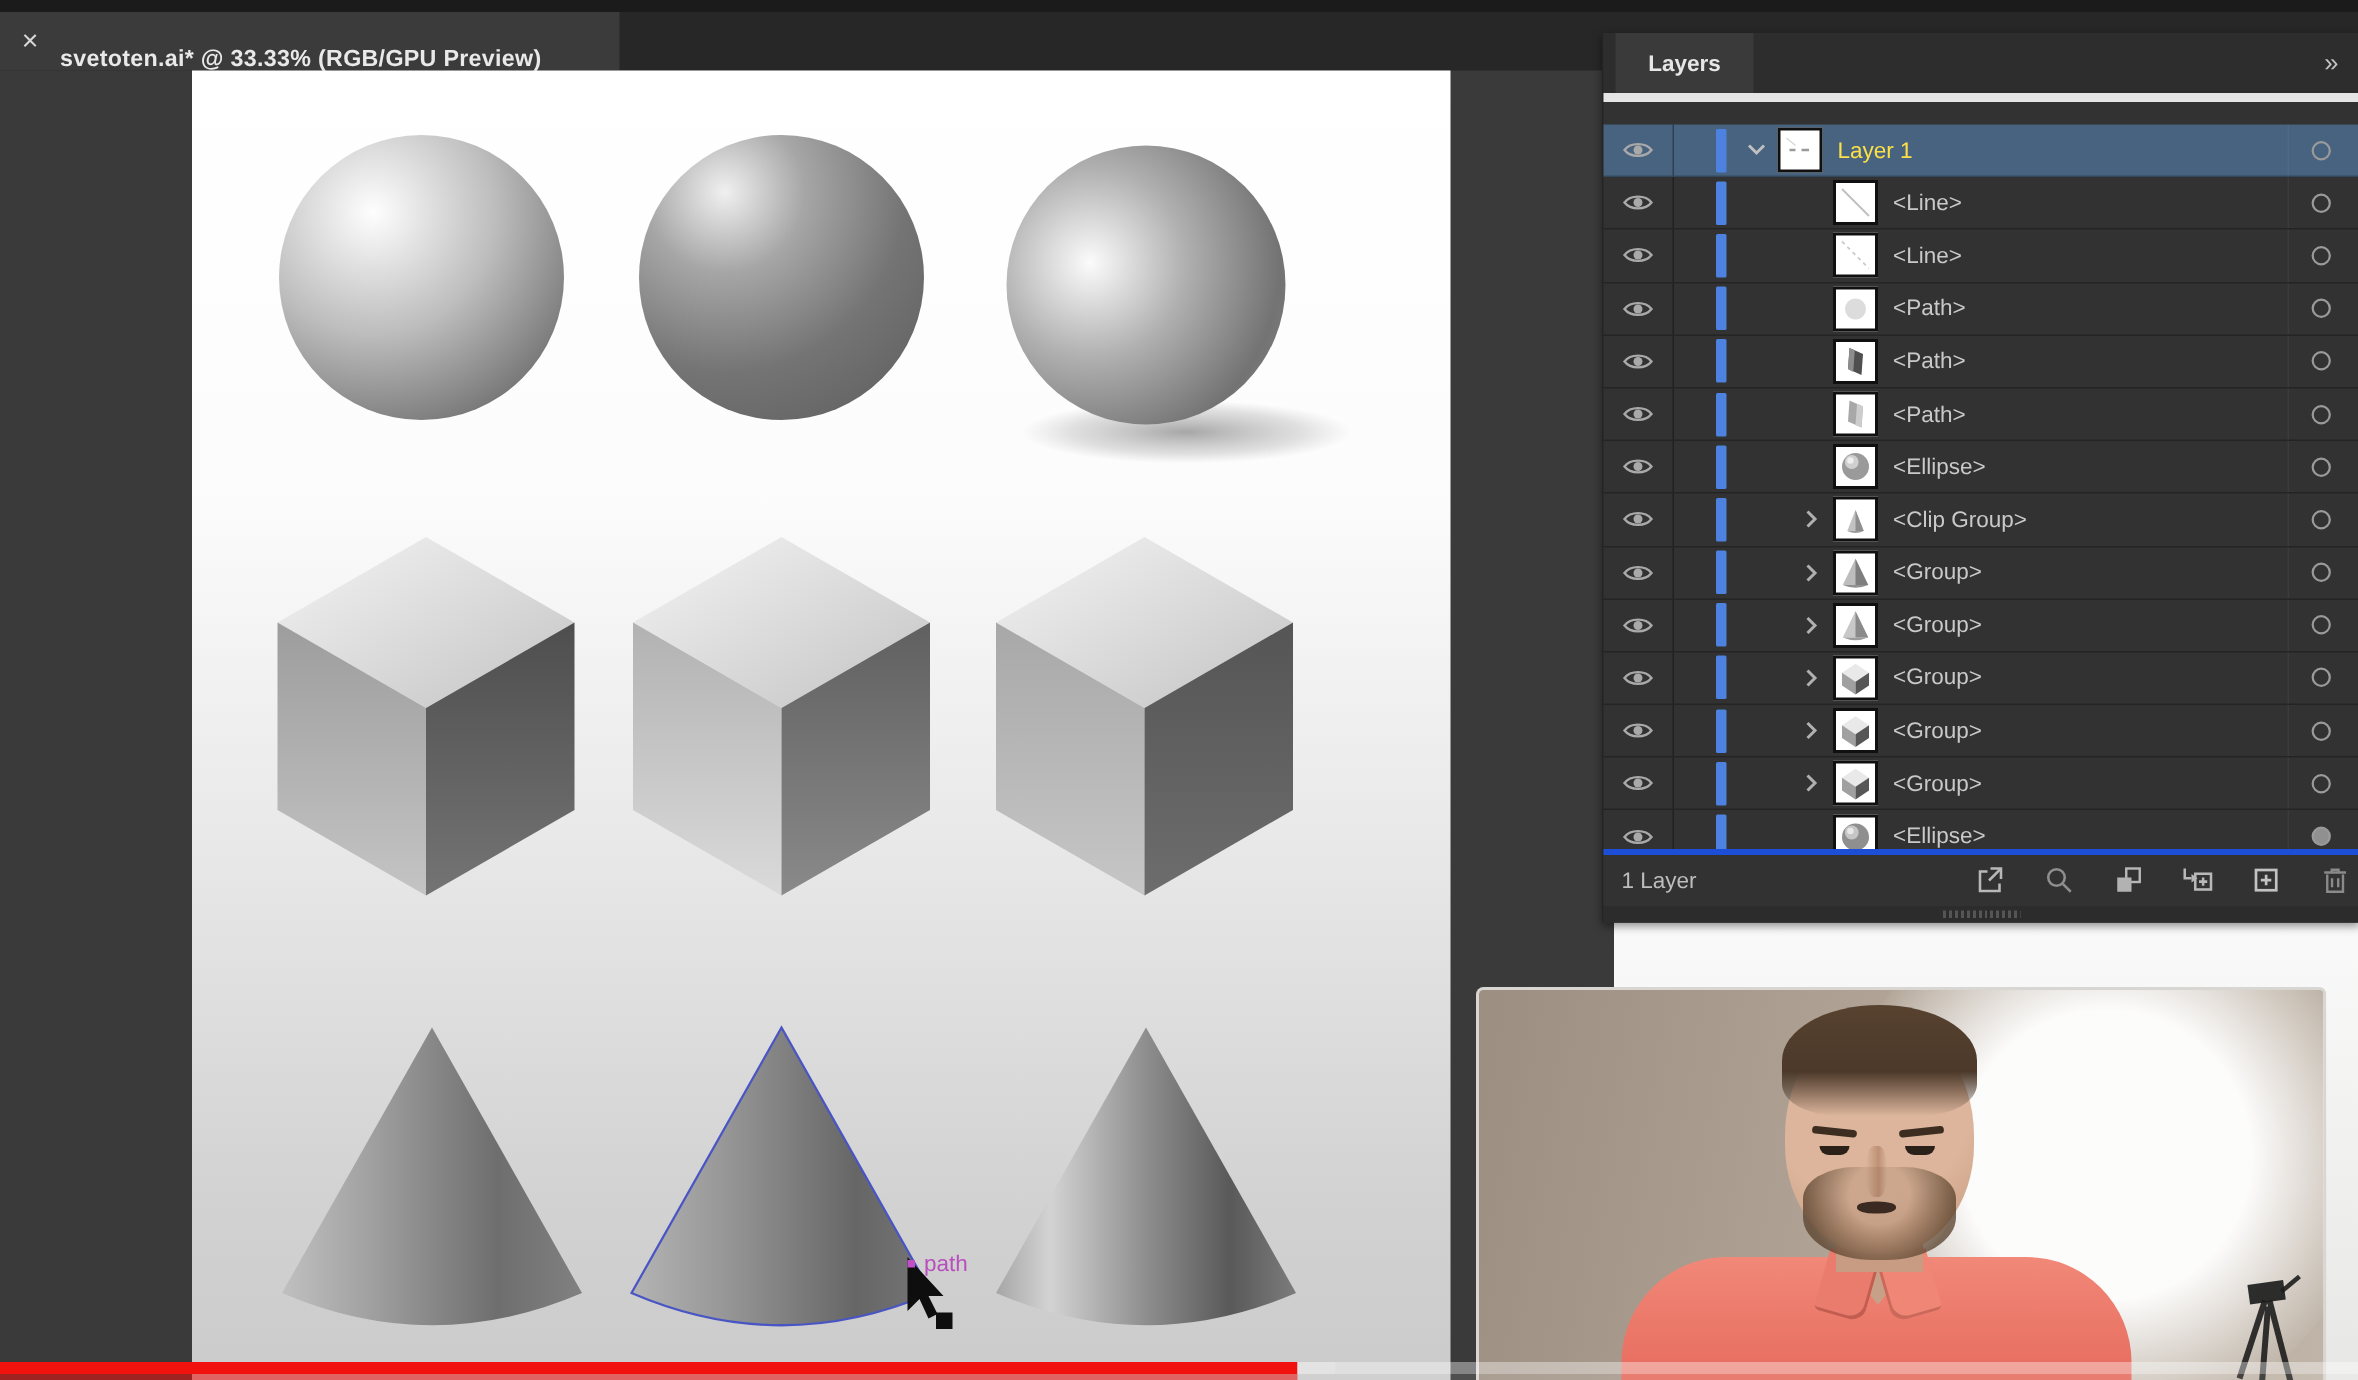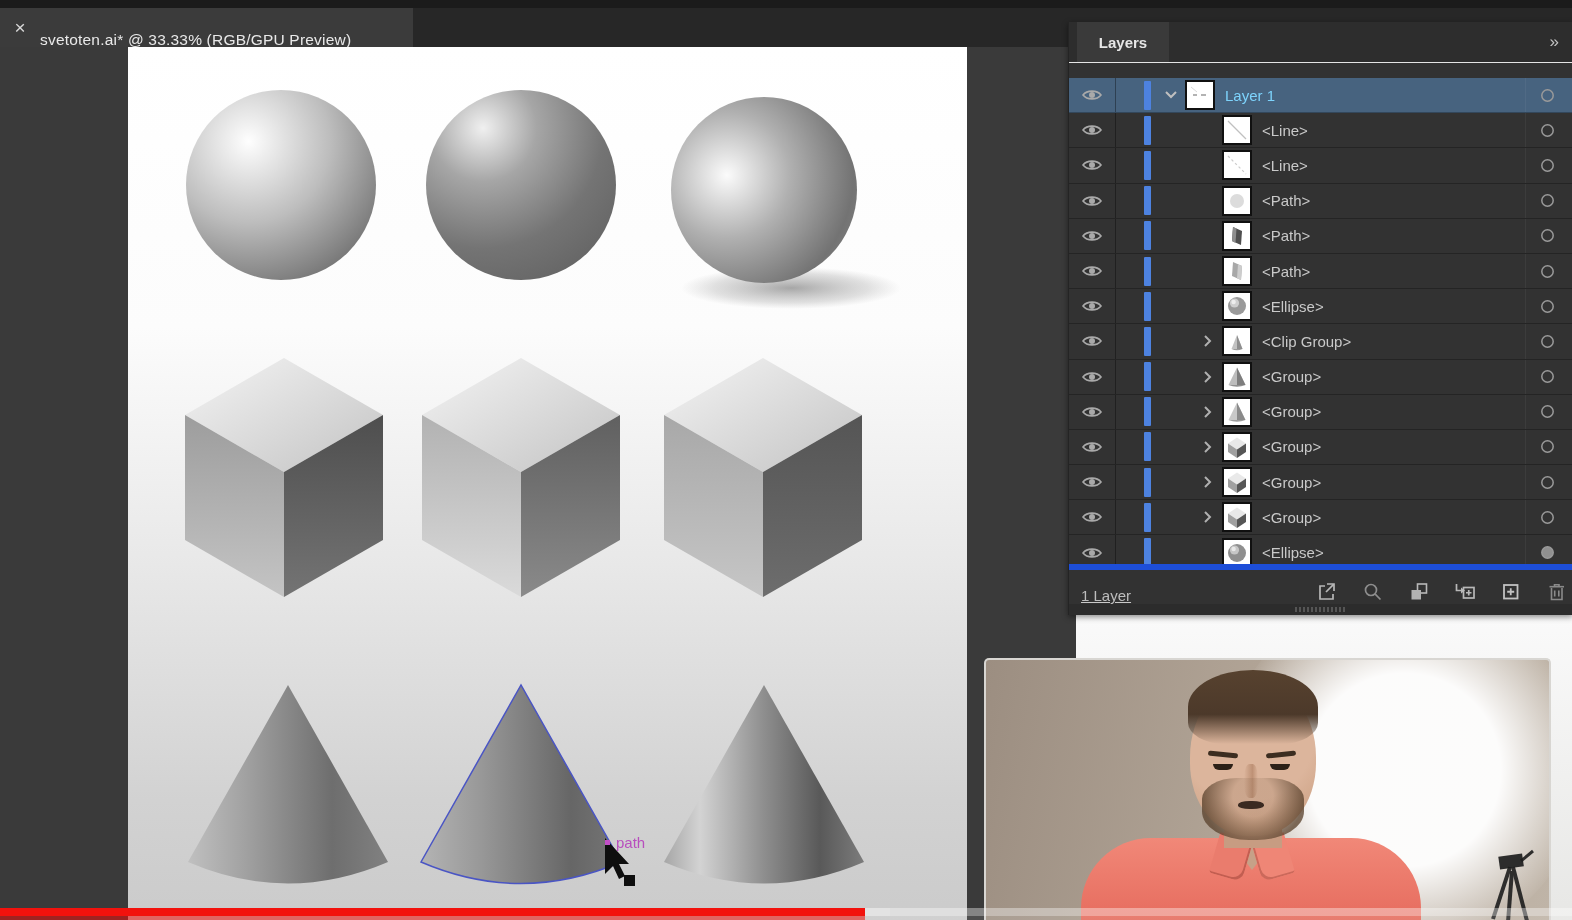--- a/index.html
+++ b/index.html
@@ -4,51 +4,51 @@
 <style>
   html,body{margin:0;padding:0;background:#1b1b1b;}
   .app{position:relative;width:1572px;height:920px;overflow:hidden;
        font-family:"Liberation Sans",sans-serif;background:#3a3a3a;-webkit-font-smoothing:antialiased;}
   
   .topbar{position:absolute;left:0;top:0;width:1572px;height:47px;background:#272727;}
   .topbar-strip{position:absolute;left:0;top:0;width:1572px;height:8px;background:#1b1b1b;}
   .doc-tab{position:absolute;left:0;top:8px;width:413px;height:39px;background:#3b3b3b;
            display:flex;align-items:center;color:#e9e9e9;}
   .doc-tab .close-x{width:40px;text-align:center;font-size:19px;color:#d8d8d8;cursor:default;}
-  .doc-tab .doc-title{font-size:15.5px;font-weight:normal;letter-spacing:.2px;white-space:nowrap;margin-top:24px;}
+  .doc-tab .doc-title{font-size:15.5px;font-weight:bold;letter-spacing:.2px;white-space:nowrap;margin-top:24px;}
   
   .canvas{position:absolute;left:128px;top:47px;width:839px;height:875px;
           background:linear-gradient(180deg,#ffffff 0%,#fcfcfc 32%,#e9e9e9 58%,#d2d2d2 86%,#cbcbcb 100%);}
   .canvas svg.artwork{position:absolute;left:0;top:0;}
   .hover-label{position:absolute;left:488px;top:787px;color:#b84fbe;font-size:15px;}
   .anchor-dot{position:absolute;left:477px;top:793px;width:5px;height:5px;background:#c24fc6;}
   
   .layers-panel{position:absolute;left:1068px;top:22px;width:504px;height:593px;background:#323232;
                 border-left:1px solid #242424;box-shadow:0 2px 6px rgba(0,0,0,.45);color:#c9c9c9;}
-  .panel-tabs{position:relative;height:40px;background:#2d2d2d;border-bottom:1px solid #e5e5e5;display:flex;align-items:stretch;}
+  .panel-tabs{position:relative;height:40px;background:#2d2d2d;border-bottom:6px solid #e5e5e5;display:flex;align-items:stretch;}
   .tab-layers{width:92px;background:#3a3a3a;display:flex;align-items:center;justify-content:center;
               font-size:15px;font-weight:bold;color:#e6e6e6;margin-left:8px;}
   .panel-menu{margin-left:auto;display:flex;align-items:center;padding-right:16px;color:#c2c2c2;font-size:17px;letter-spacing:-2px;}
   .rows{padding-top:15px;}
   .layer-row{display:flex;align-items:center;height:35.2px;box-sizing:border-box;
              border-bottom:1px solid rgba(0,0,0,.28);padding-right:18px;}
-  .layer-row.selected{background:#47637f;color:#7dd3fc;}
+  .layer-row.selected{background:#47637f;color:#fde047;}
   .cell-eye{width:46px;display:flex;align-items:center;justify-content:center;align-self:stretch;
             border-right:1px solid rgba(0,0,0,.35);}
   .cell-edit{width:28px;align-self:stretch;}
   .sel-bar{width:7px;height:29px;background:#4d82e0;border-radius:1px;flex:0 0 auto;}
   .pad-l0{width:6px;}  .pad-l1{width:43px;}
   .expander{width:28px;display:flex;align-items:center;justify-content:center;flex:0 0 auto;}
   .thumb{width:26px;height:26px;background:#ffffff;border:2px solid #101010;flex:0 0 auto;
          display:flex;align-items:center;justify-content:center;}
   .row-name{margin-left:10px;font-size:15px;white-space:nowrap;}
   .row-target{margin-left:auto;padding-left:14px;border-left:1px solid rgba(255,255,255,.05);
               display:flex;align-items:center;align-self:stretch;}
   .panel-footer{position:absolute;left:0;bottom:11px;width:100%;height:34px;background:#323232;
-                border-top:6px solid #1d4ed8;display:flex;align-items:flex-end;text-decoration:underline;}
+                border-top:4px solid #1d4ed8;display:flex;align-items:center;}
   .layer-count{font-size:15px;color:#bdbdbd;padding-left:12px;}
   .footer-icons{margin-left:auto;display:flex;gap:22px;padding-right:4px;}
   .footer-icons .f-icon{width:24px;height:24px;display:flex;align-items:center;justify-content:center;}
   .panel-grip{position:absolute;left:0;bottom:0;width:100%;height:11px;background:#2c2c2c;
               display:flex;align-items:center;justify-content:center;}
   .grip-dots{width:52px;height:5px;
     background:repeating-linear-gradient(90deg,#555 0 2px,#2c2c2c 2px 4px);}
   
   .white-window{position:absolute;left:1076px;top:615px;width:496px;height:305px;
                 background:linear-gradient(180deg,#fafafa,#e7e7e5);}

